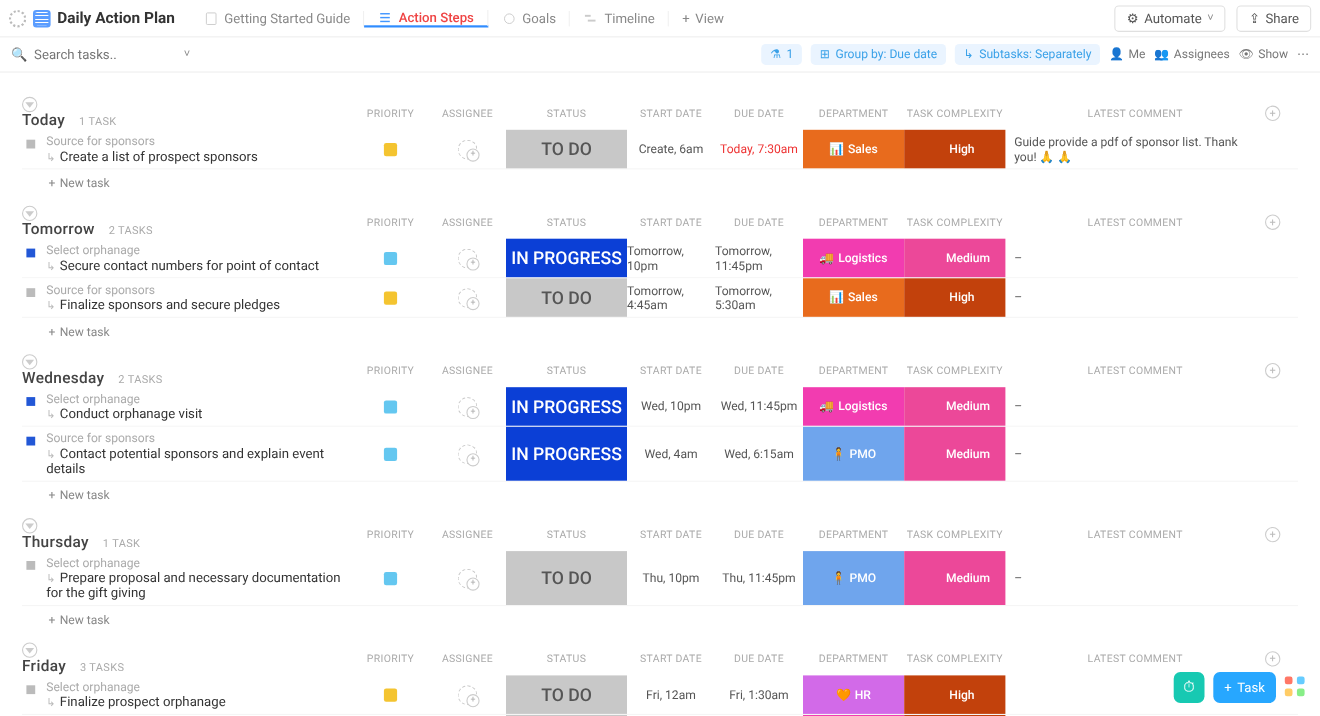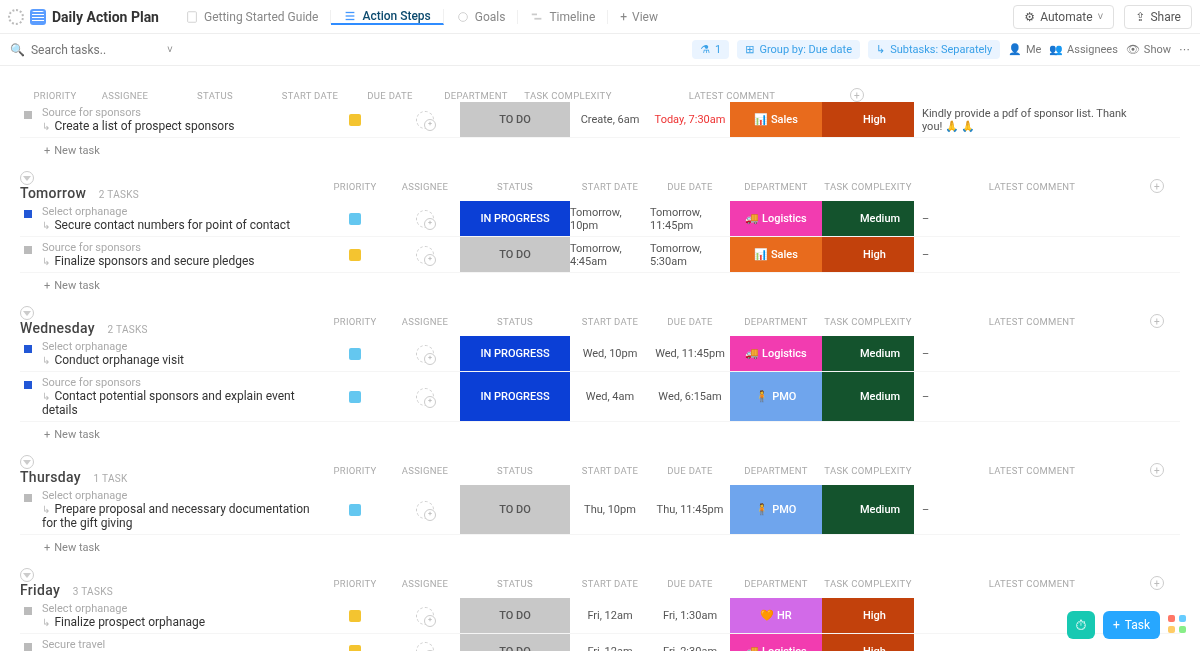--- a/index.html
+++ b/index.html
@@ -7,21 +7,21 @@
 
 .top-bar { display: flex; align-items: center; height: 34px; border-bottom: 1px solid #eee; padding: 0 8px; text-align: center; }
 .top-left { display: flex; align-items: center; gap: 6px; }
 .spinner-icon { width: 16px; height: 16px; border: 2px dotted #bbb; border-radius: 50%; }
 .plan-title { font-weight: 700; font-size: 14px; display: flex; align-items: center; gap: 6px; margin-right: 8px; }
 .plan-icon { width: 16px; height: 16px; background: linear-gradient(#5b9dff,#5b9dff); border-radius: 3px; position: relative; }
 .plan-icon::after { content:""; position:absolute; left:2px; right:2px; top:2px; bottom:2px; background:repeating-linear-gradient(#fff,#fff 1px,#5b9dff 1px,#5b9dff 3px); border-radius:2px; }
 
 .views { display: flex; align-items: center; height: 100%; }
 .view-tab { display: flex; align-items: center; gap: 5px; padding: 0 12px; height: 100%; color: #888; font-size: 12px; border-right: 1px solid #f0f0f0; cursor: pointer; }
-.view-tab.active { color: #0c4a6e; border-bottom: 2px solid #2f8cff; font-weight: 500; }
+.view-tab.active { color: #ef4444; border-bottom: 2px solid #2f8cff; font-weight: 500; }
 .view-icon { width: 14px; height: 14px; opacity: 0.5; }
 .view-tab.active .view-icon { opacity: 0.9; }
 
 .top-right { margin-left: auto; display: flex; align-items: center; gap: 10px; }
 .btn { border: 1px solid #e0e0e0; border-radius: 4px; padding: 4px 10px; font-size: 12px; color: #555; background:#fff; display:flex; align-items:center; gap:5px; cursor: pointer; }
 .chev { font-size: 10px; color:#888; }
 
 .filter-bar { display: flex; align-items: center; height: 32px; border-bottom: 1px solid #eee; padding: 0 10px; gap: 8px; }
 .search-wrap { display:flex; align-items:center; gap:6px; color:#aaa; font-size:12px; }
 .search-inp { border:none; outline:none; font-size:12px; width:100px; color:#666; }
@@ -62,31 +62,31 @@
 .tname { font-size:12px; color:#333; }
 .sub-ico { font-size:10px; color:#bbb; margin-right:4px; }
 
 .cell { display:flex; align-items:center; justify-content:center; font-size:11px; color:#555; }
 .prio-flag { width:12px; height:12px; border-radius:2px; }
 .flag-y { background:#f4c430; }
 .flag-b { background:#64c7f0; }
 .ass-dot { width:18px; height:18px; border:1px dashed #ccc; border-radius:50%; position:relative; }
 .ass-dot::after { content:"+"; position:absolute; right:-3px; bottom:-3px; width:10px; height:10px; border-radius:50%; background:#fff; border:1px solid #ccc; font-size:8px; color:#aaa; line-height:8px; text-align:center; }
 
-.status-pill { width:100%; height:100%; display:flex; align-items:center; justify-content:center; font-size:11px; font-weight:500; color:#fff; }
+.status-pill { width:100%; height:100%; display:flex; align-items:center; justify-content:center; font-size:16px; font-weight:500; color:#fff; }
 .st-todo { background:#c8c8c8; color:#555; }
 .st-prog { background:#0b3fd6; }
 
 .dept-pill, .cx-pill { width:100%; height:100%; display:flex; align-items:center; justify-content:center; font-size:11px; font-weight:500; color:#fff; }
 .dept-sales { background:#e86b1d; }
 .dept-log { background:#f23cb0; }
 .dept-pmo { background:#6fa5ed; }
 .dept-hr { background:#d26ae8; }
 .cx-high { background:#c2410c;padding-left:13px; }
-.cx-med { background:#14532d;padding-left:24px; }
+.cx-med { background:#ec4899;padding-left:24px; }
 
 .due-red { color:#e33; }
 .comment-cell { font-size:11px; color:#555; padding:0 8px; text-align:left; justify-content:flex-start; }
 
 .new-task { color:#888; font-size:11px; margin:6px 0 0 24px; display:flex; gap:4px; align-items:center; cursor:pointer; }
 
 .c-status.cell, .c-dept.cell, .c-cx.cell { padding:0; }
 .c-status .status-pill, .c-dept .dept-pill, .c-cx .cx-pill { min-height:34px; }
 
 .float-actions { position:absolute; right:12px; bottom:12px; display:flex; gap:8px; align-items:center; }
@@ -188,20 +188,25 @@
     </div>
     <div class="linklike">
         <span>⋯</span>
       </div>
   </div>
 </div>
 
 <div class="content" id="content">
     <div class="group">
       <div class="group-hdr cols">
+        <div class="c-name">
+       <span class="group-toggle"></span>
+       <span class="gday">Today</span>
+       <span class="gcount">1 TASK</span>
+     </div>
      <div class="col c-prio">PRIORITY</div>
      <div class="col c-ass">ASSIGNEE</div>
      <div class="col c-status">STATUS</div>
      <div class="col c-start">START DATE</div>
      <div class="col c-due">DUE DATE</div>
      <div class="col c-dept">DEPARTMENT</div>
      <div class="col c-cx">TASK COMPLEXITY</div>
      <div class="col c-comment">LATEST COMMENT</div>
      <div class="col c-plus">
           <span class="plus-circle">+</span>
@@ -225,21 +230,21 @@
           <div class="status-pill st-todo">TO DO</div>
         </div>
       <div class="cell c-start">Create, 6am</div>
       <div class="cell c-due due-red">Today, 7:30am</div>
       <div class="cell c-dept">
           <div class="dept-pill dept-sales"><span class="emoji">📊</span>Sales</div>
         </div>
       <div class="cell c-cx">
           <div class="cx-pill cx-high">High</div>
         </div>
-      <div class="cell c-comment comment-cell">Kindly provide a pdf of sponsor list. Thank you! 🙏 🙏</div>
+      <div class="cell c-comment comment-cell">Guide provide a pdf of sponsor list. Thank you! 🙏 🙏</div>
       <div class="cell c-plus"></div>
       </div>
       <div class="new-task">
         <span>+</span>
         <span>New task</span>
       </div>
     </div>
     <div class="group">
       <div class="group-hdr cols">
         <div class="c-name">

